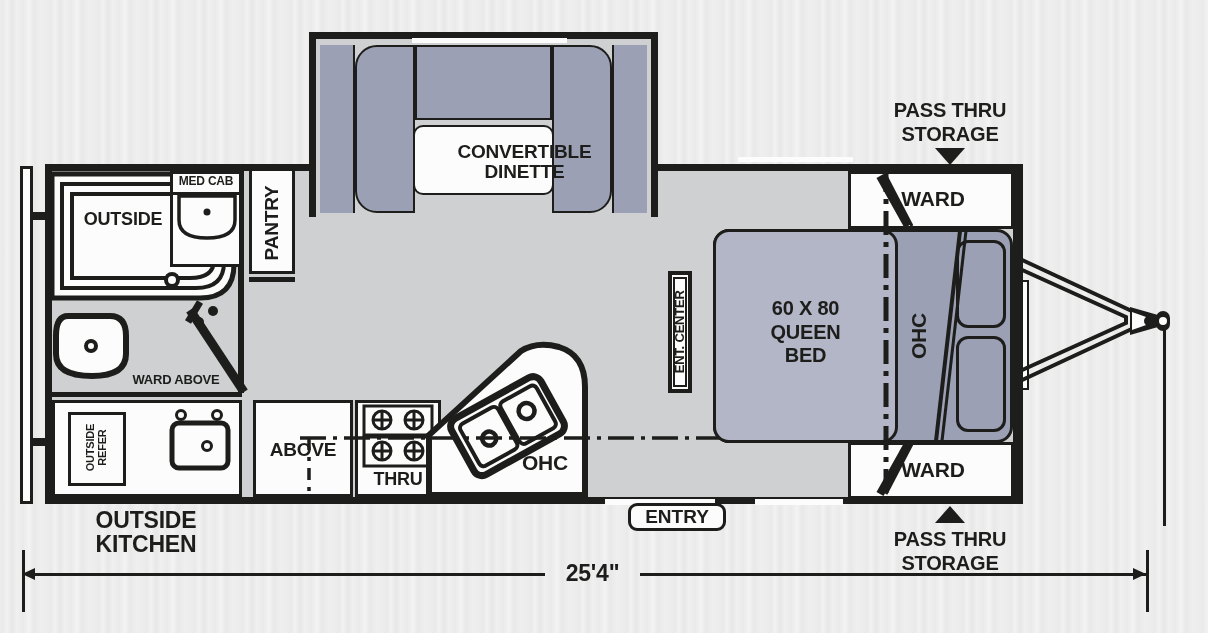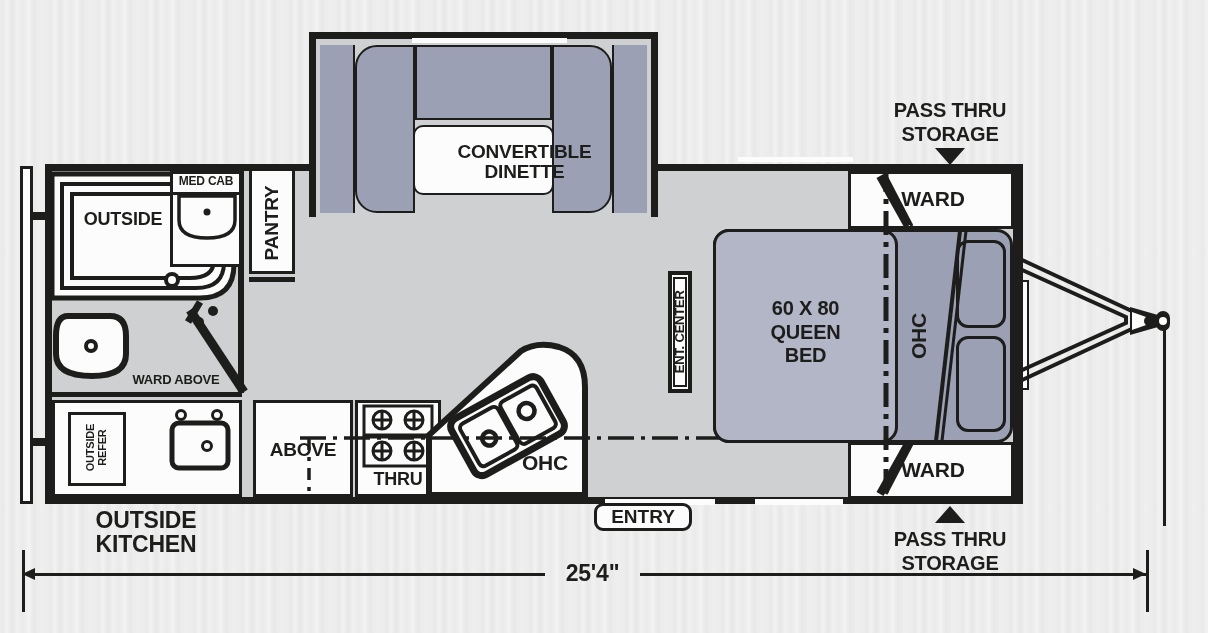--- a/index.html
+++ b/index.html
@@ -176,21 +176,21 @@
   <svg class="abs" style="left:300px;top:434px;" width="420" height="8" viewBox="0 0 420 8">
     <line x1="0" y1="4" x2="420" y2="4" stroke="#1d1d1b" stroke-width="3.5" stroke-dasharray="26 7 4 7"></line>
   </svg>
   <svg class="abs" style="left:305px;top:438px;" width="8" height="60" viewBox="0 0 8 60">
     <line x1="4" y1="0" x2="4" y2="60" stroke="#1d1d1b" stroke-width="3.5" stroke-dasharray="12 7 4 7"></line>
   </svg>
 
   <div class="abs windowstrip" style="left:605px;top:499px;width:110px;height:6px;"></div>
   <div class="abs windowstrip" style="left:755px;top:499px;width:88px;height:6px;"></div>
 
-  <div class="abs pillbox" style="left:594px;top:503px;width:98px;height:28px;font-size:19px;border-radius:9px;">
+  <div class="abs pillbox" style="left:628px;top:503px;width:98px;height:28px;font-size:19px;border-radius:9px;">
     <span>ENTRY</span>
   </div>
 
   <div class="abs" style="left:668px;top:271px;width:24px;height:122px;background:#fcfcfc;border:4px solid #1d1d1b;"></div>
   <div class="abs" style="left:673px;top:277px;width:14px;height:110px;background:#fcfcfc;border:2px solid #1d1d1b;"></div>
   <div class="lbl vlbl" style="left:623px;top:325px;width:114px;font-size:13px;transform:rotate(-90deg);">ENT. CENTER</div>
 
   <div class="abs" style="left:848px;top:171px;width:166px;height:58px;background:#fcfcfc;border:3px solid #1d1d1b;"></div>
   <div class="lbl" style="left:868px;top:188px;width:130px;font-size:21px;">WARD</div>
 

